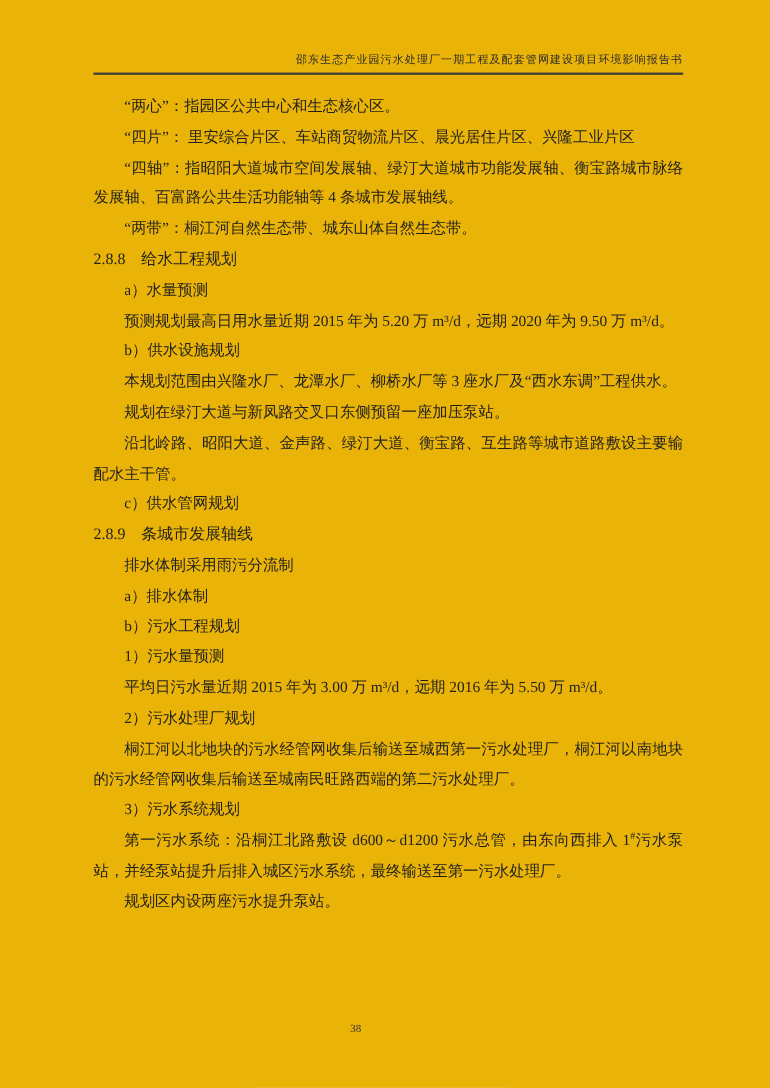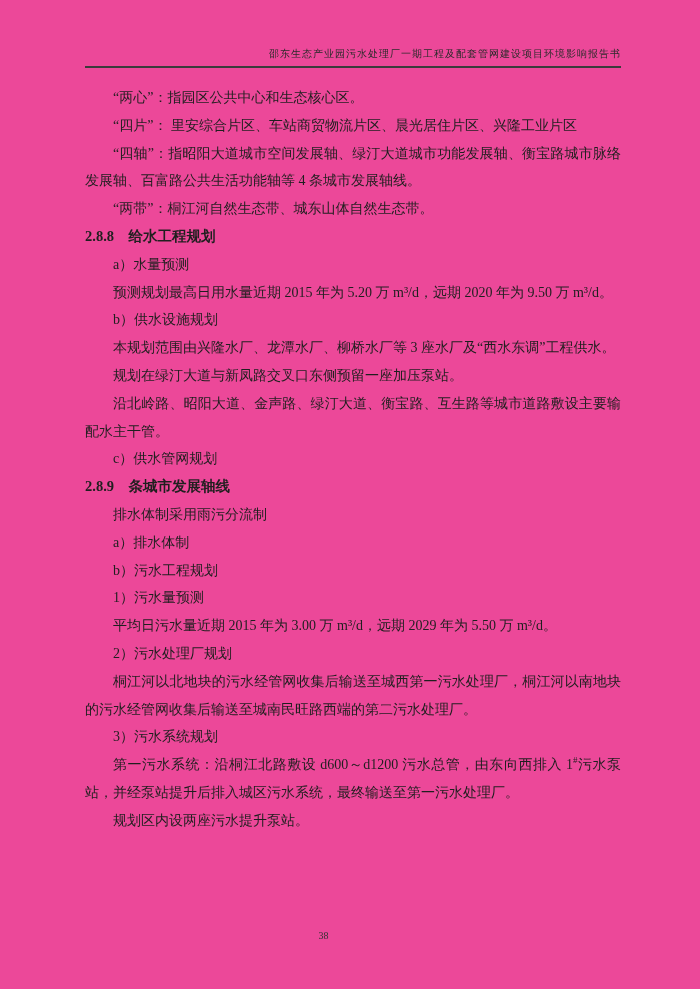--- a/index.html
+++ b/index.html
@@ -11,21 +11,21 @@
     height: 989px;
     background: #ffffff;
     position: relative;
     font-family: "Liberation Serif", "DejaVu Serif", serif;
     color: #1f1f1f;
     overflow: hidden;
   }
   .page {
     position: absolute;
     inset: 0;
-    background: #ec4899;
+    background: #eab308;
   }
   .header-title {
     position: absolute;
     top: 47px;
     left: 85px;
     width: 536px;
     text-align: right;
     font-size: 10px;
     letter-spacing: 1px;
     color: #2b2b2b;
@@ -49,21 +49,21 @@
     text-align: justify;
   }
   .para {
     margin: 0;
     text-indent: 2em;
   }
   .heading {
     margin: 0;
     text-indent: 0;
     font-size: 14.5px;
-    font-weight: bold;
+    font-weight: normal;
     text-align: left;
   }
   .sup {
     font-size: 9px;
     vertical-align: super;
     line-height: 0;
   }
   .page-number {
     position: absolute;
     bottom: 48px;
@@ -95,21 +95,21 @@
     <p class="para">本规划范围由兴隆水厂、龙潭水厂、柳桥水厂等 3 座水厂及“西水东调”工程供水。</p>
     <p class="para">规划在绿汀大道与新凤路交叉口东侧预留一座加压泵站。</p>
     <p class="para">沿北岭路、昭阳大道、金声路、绿汀大道、衡宝路、互生路等城市道路敷设主要输配水主干管。</p>
     <p class="para">c）供水管网规划</p>
 
     <h2 class="heading">2.8.9　条城市发展轴线</h2>
     <p class="para">排水体制采用雨污分流制</p>
     <p class="para">a）排水体制</p>
     <p class="para">b）污水工程规划</p>
     <p class="para">1）污水量预测</p>
-    <p class="para">平均日污水量近期 2015 年为 3.00 万 m³/d，远期 2029 年为 5.50 万 m³/d。</p>
+    <p class="para">平均日污水量近期 2015 年为 3.00 万 m³/d，远期 2016 年为 5.50 万 m³/d。</p>
     <p class="para">2）污水处理厂规划</p>
     <p class="para">桐江河以北地块的污水经管网收集后输送至城西第一污水处理厂，桐江河以南地块的污水经管网收集后输送至城南民旺路西端的第二污水处理厂。</p>
     <p class="para">3）污水系统规划</p>
 
     <p class="para"><span>第一污水系统：沿桐江北路敷设 d600～d1200 污水总管，由东向西排入 1</span><span class="sup">#</span><span>污水泵站，并经泵站提升后排入城区污水系统，最终输送至第一污水处理厂。</span></p>
 
     <p class="para">规划区内设两座污水提升泵站。</p>
   </main>
 
   <div class="page-number">38</div>

